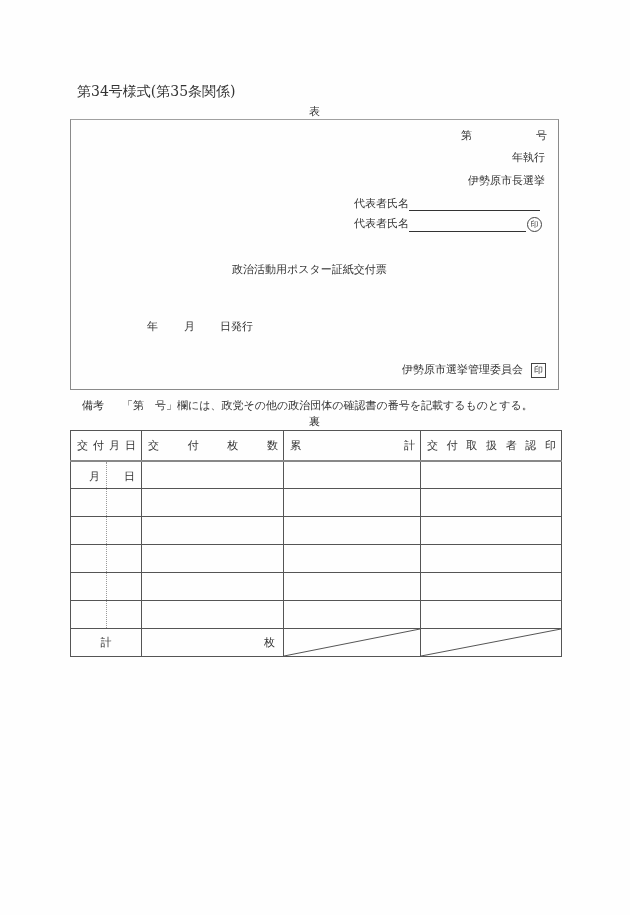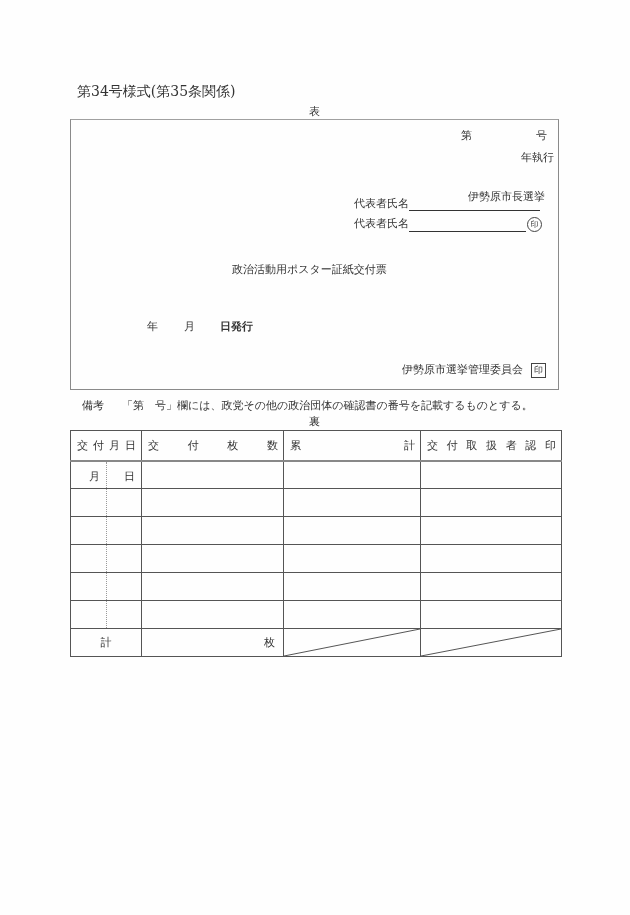--- a/index.html
+++ b/index.html
@@ -98,32 +98,32 @@
   </style>
 </head>
 <body>
 
 <div class="abs form-title">第34号様式(第35条関係)</div>
 <div class="abs side-label" style="left:309px; top:104px;">表</div>
 
 <div class="front-box">
   <div class="abs" style="left:390px; top:8px;">第</div>
   <div class="abs" style="left:465px; top:8px;">号</div>
-  <div class="abs" style="right:4px; top:30px;">年執行</div>
-  <div class="abs" style="right:13px; top:69px;">伊勢原市長選挙</div>
+  <div class="abs" style="right:13px; top:30px;">年執行</div>
+  <div class="abs" style="right:13px; top:53px;">伊勢原市長選挙</div>
   <div class="abs" style="left:283px; top:76px;">
     <span>代表者氏名</span><span class="underline-field" style="width:131px;"></span>
   </div>
   <div class="abs" style="left:161px; top:142px;">政治活動用ポスター証紙交付票</div>
   <div class="abs" style="left:283px; top:96px;">
     <span>代表者氏名</span><span class="underline-field" style="width:117px;"></span><span class="seal-circle">印</span>
   </div>
   <div class="abs" style="left:76px; top:199px;">年</div>
   <div class="abs" style="left:113px; top:199px;">月</div>
-  <div class="abs" style="left:149px; top:199px;font-weight:bold;">日発行</div>
+  <div class="abs" style="left:149px; top:199px;">日発行</div>
   <div class="abs" style="right:12px; top:242px;">
     <span>伊勢原市選挙管理委員会</span><span class="seal-square">印</span>
   </div>
 </div>
 
 <div class="abs remark">
   <span>備考</span><span style="display:inline-block;width:18px;"></span><span>「第　号」欄には、政党その他の政治団体の確認書の番号を記載するものとする。</span>
 </div>
 <div class="abs side-label" style="left:309px; top:414px;">裏</div>
 

